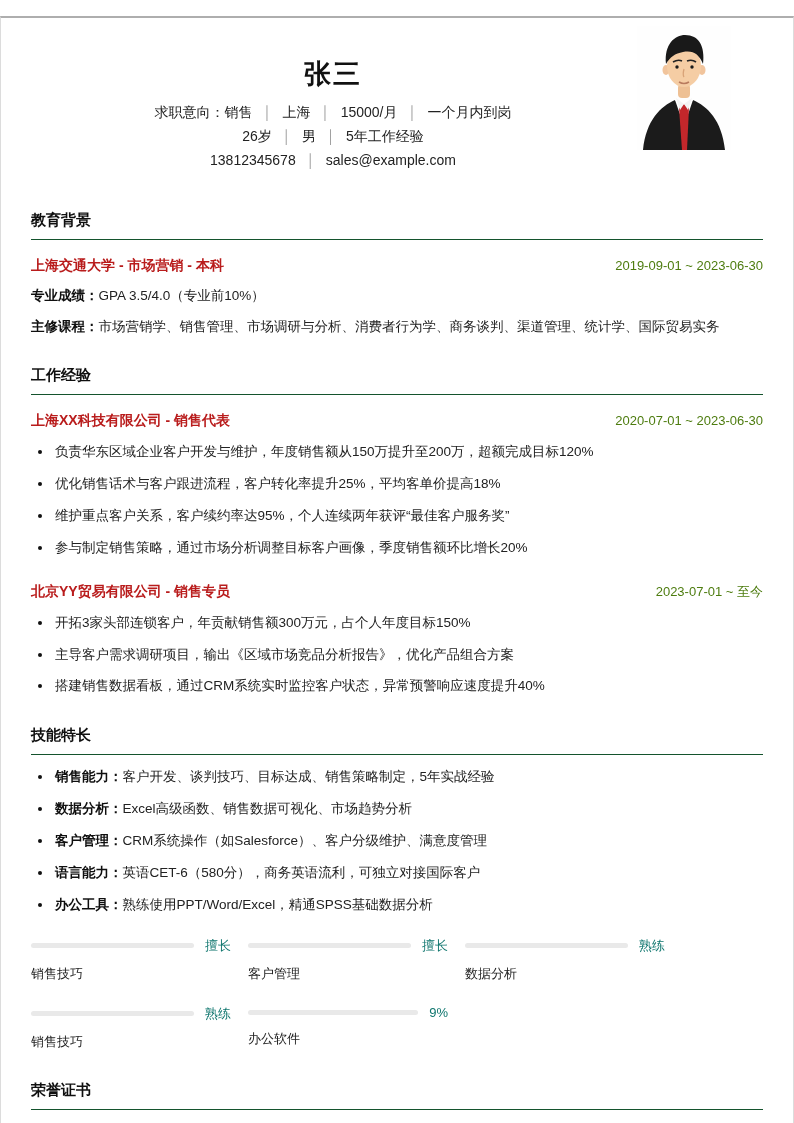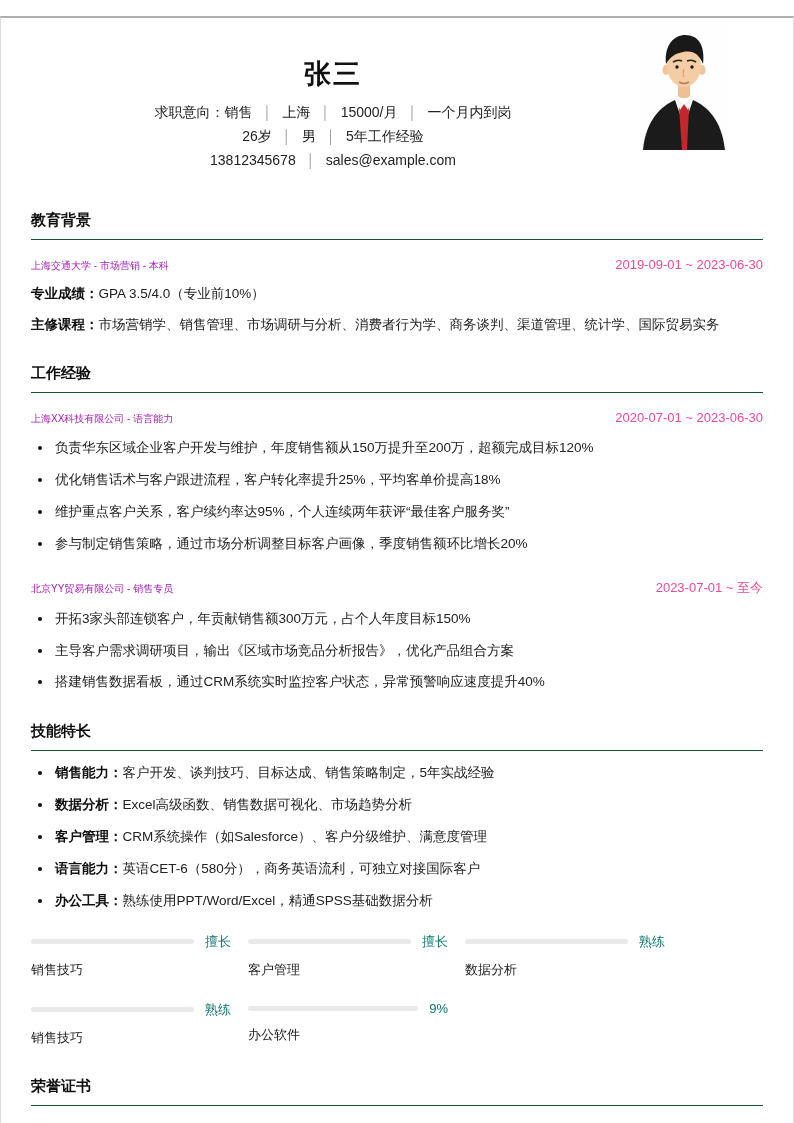--- a/index.html
+++ b/index.html
@@ -29,22 +29,22 @@
     width:94px; height:124px;
   }
   
   .section { margin-top:30px; }
   .section.first { margin-top:42px; }
   .section-title {
     font-size:15px; font-weight:700; color:#0f0f0f;
     padding-bottom:9px; border-bottom:1px solid #14532d;
   }
   .entity-row { display:flex; justify-content:space-between; align-items:baseline; margin-top:17px; }
-  .entity-name { font-size:10px; font-weight:400; color:#a21caf; }
-  .entity-date { font-size:13px; color:#ec4899; }
+  .entity-name { font-size:14px; font-weight:700; color:#b91c1c; }
+  .entity-date { font-size:13px; color:#4d7c0f; }
   .detail-line { font-size:13.5px; margin-top:11px; line-height:1.45; }
   .detail-line b { color:#0f0f0f; }
   .bullets .bullet { display:flex; margin-top:13px; font-size:13.5px; line-height:1.4; }
   .dot { width:4px; height:4px; border-radius:50%; background:#111; margin:7px 13px 0 7px; flex:none; }
   .bullet-text b { color:#0f0f0f; }
   .job + .job .entity-row { margin-top:25px; }
   
   .bars { display:flex; flex-wrap:wrap; gap:22px 17px; margin-top:22px; }
   .bar-item { width:200px; }
   .bar-row { display:flex; align-items:center; gap:11px; }
@@ -115,21 +115,21 @@
         <div class="detail-line"><b>专业成绩：</b><span>GPA 3.5/4.0（专业前10%）</span></div>
         <div class="detail-line"><b>主修课程：</b><span>市场营销学、销售管理、市场调研与分析、消费者行为学、商务谈判、渠道管理、统计学、国际贸易实务</span></div>
       </div>
   </div>
 
   <div class="section">
     <div class="section-title">工作经验</div>
 
     <div class="job">
       <div class="entity-row">
-        <span class="entity-name">上海XX科技有限公司 - 语言能力</span>
+        <span class="entity-name">上海XX科技有限公司 - 销售代表</span>
         <span class="entity-date">2020-07-01 ~ 2023-06-30</span>
       </div>
       <div class="bullets">
           <div class="bullet">
             <span class="dot"></span>
             <span class="bullet-text">负责华东区域企业客户开发与维护，年度销售额从150万提升至200万，超额完成目标120%</span>
           </div>
           <div class="bullet">
             <span class="dot"></span>
             <span class="bullet-text">优化销售话术与客户跟进流程，客户转化率提升25%，平均客单价提高18%</span>

